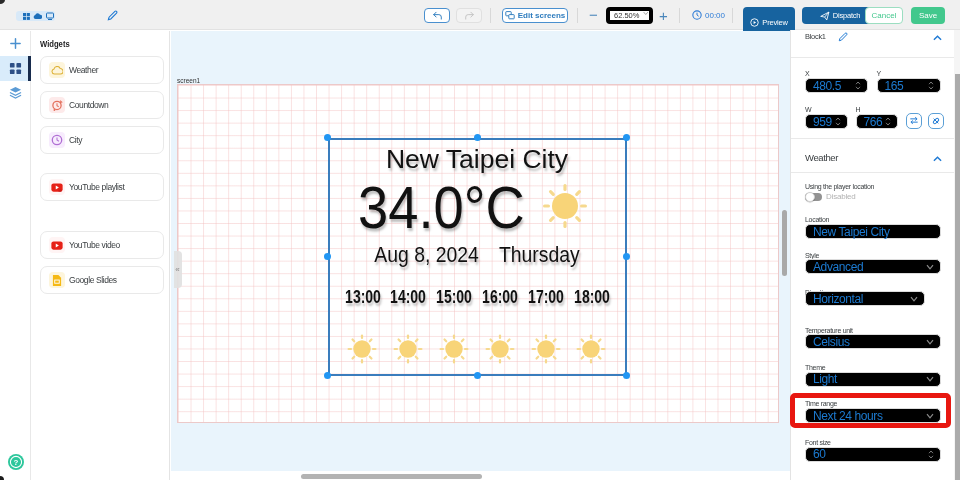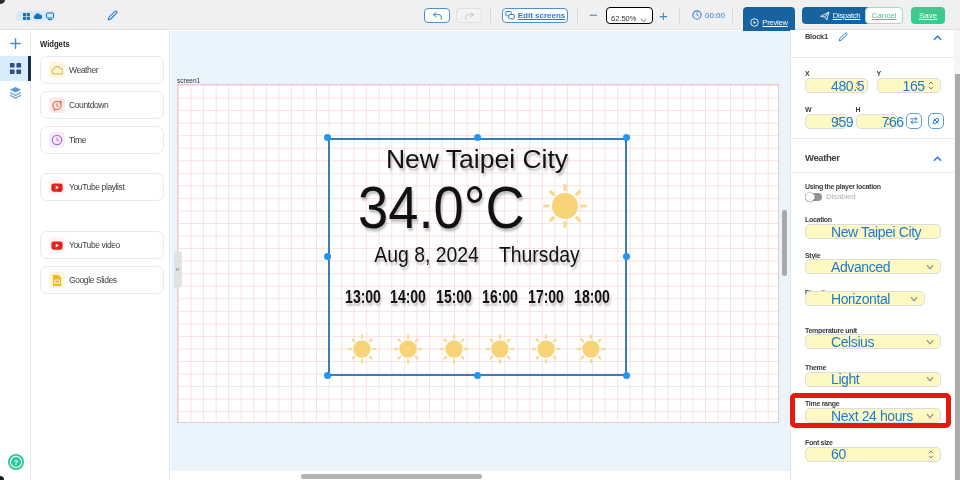--- a/index.html
+++ b/index.html
@@ -5,25 +5,25 @@
 * { margin:0; padding:0; box-sizing:border-box; }
 html,body { width:960px; height:480px; overflow:hidden; }
 body { font-family:"Liberation Sans", sans-serif; background:#fff; position:relative; }
 .abs { position:absolute; }
 
 
 #topbar { position:absolute; left:0; top:0; width:960px; height:30px; background:#f0f0f0; border-bottom:1px solid #e2e2e2; }
 .sep { position:absolute; top:8px; width:1px; height:15px; background:#d8d8d8; }
 #apps-pill { position:absolute; left:16px; top:11px; width:39px; height:10px; background:#d8e9f8; border-radius:3px; }
 #title { position:absolute; left:62px; top:10px; font-size:11.5px; font-weight:700; color:#95989d; letter-spacing:-0.7px;margin-top:28px; }
-.tbtn { position:absolute; top:8px; height:15px; border-radius:4px; display:flex; align-items:center; justify-content:center;text-decoration:underline; }
+.tbtn { position:absolute; top:8px; height:15px; border-radius:4px; display:flex; align-items:center; justify-content:center; }
 #undo { left:424px; width:26px; background:#fff; border:1px solid #4a90cf; }
 #redo { left:456px; width:26px; background:#f3f3f3; border:1px solid #e0e0e0; }
 #editscr { left:502px; width:66px; white-space:nowrap; background:#fff; border:1px solid #4a90cf; color:#2e7cbe; font-size:8px; font-weight:600; gap:3px; }
-#zoombox { position:absolute; left:606px; top:7px; width:47px; height:17px; background:#fff; border:1px solid #000000; border-radius:4px; font-size:7.5px; color:#333; display:flex; align-items:flex-end; padding-left:4px; }
+#zoombox { position:absolute; left:606px; top:7px; width:47px; height:17px; background:#fff; border:4px solid #000000; border-radius:4px; font-size:7.5px; color:#333; display:flex; align-items:flex-start; padding-left:4px; }
 #minus { position:absolute; left:588px; top:9px; width:11px; height:13px; color:#4a86bb; font-size:15px; line-height:12px; text-align:center; }
 #plus { position:absolute; left:658px; top:9px; width:11px; height:13px; color:#4a86bb; font-size:15px; line-height:13px; text-align:center; }
 #timebox { position:absolute; left:692px; top:10px; display:flex; align-items:center; gap:3px; color:#2e7cd6; font-size:8px; }
 .bluebtn { background:#17639f; color:#fff; font-size:7.5px; font-weight:500; gap:3px; letter-spacing:-0.2px; }
 #preview { left:743px; top:7px; width:52px; height:31px; }
 #dispatch { left:802px; top:7px; width:76px; height:17px; }
 #cancel { left:865px; top:7px; width:38px; height:17px; background:#fff; border:1px solid #9bdec1; color:#44c88e; font-size:8px; }
 #save { left:911px; top:7px; width:34px; height:17px; background:#42c88d; color:#fff; font-size:8px; }
 #corner-tl { position:absolute; left:0; top:0; width:5px; height:4px; background:#2a2a2a; border-bottom-right-radius:6px 5px; }
 #corner-bl { position:absolute; left:0; top:476px; width:3.5px; height:4px; background:#1c1c1c; border-top-right-radius:4px 4px; }
@@ -56,22 +56,22 @@
 .wtxt { position:absolute; color:#111; white-space:nowrap; text-shadow:1.5px 2.5px 2.5px rgba(0,0,0,0.25); }
 #wt-city { top:113.3px; left:0; width:612px; text-align:center; font-size:26.5px; }
 #wt-temp { top:142px; left:187px; font-size:60px; transform:scaleX(0.905); transform-origin:left top; }
 #wt-date { top:210.5px; left:0; width:612px; display:flex; justify-content:center; gap:23px; font-size:22px; transform:scaleX(0.88); }
 .wt-time { position:absolute; top:255.7px; font-size:17.5px; font-weight:700; transform:translateX(-50%) scaleX(0.8); }
 .wt-sun { position:absolute; top:303px; transform:translateX(-50%); }
 
 
 #rpanel { position:absolute; left:790px; top:30px; width:170px; height:450px; background:#fff; border-left:1px solid #e3e3e3; }
 .rp-div { position:absolute; left:0; width:164px; height:1px; background:#e9e9e9; }
-.rp-label { position:absolute; left:14px; font-size:7px; font-weight:700; color:#3c4043; letter-spacing:-0.3px; line-height:1; }
-.rp-input { position:absolute; background:#fef9c3; border:1px solid #dcdcdc; border-radius:5px; display:flex; align-items:center; padding-left:25px; font-size:14px; color:#1c7ad0; letter-spacing:-0.4px; }
+.rp-label { position:absolute; left:14px; font-size:7px; font-weight:400; color:#3c4043; letter-spacing:-0.3px; line-height:1; }
+.rp-input { position:absolute; background:#000000; border:1px solid #dcdcdc; border-radius:5px; display:flex; align-items:center; padding-left:7px; font-size:12px; color:#1c7ad0; letter-spacing:-0.4px; }
 .spin { position:absolute; right:6px; }
 #rp-scroll-track { position:absolute; right:0; top:0; width:6px; height:450px; background:#f5f5f5; }
 #rp-scroll { position:absolute; right:0; top:44px; width:5.5px; height:406px; background:#ababab; }
 #redbox { position:absolute; left:-1px; top:363px; width:161px; height:35px; border:5px solid #e81710; border-radius:5px; z-index:5; }
 #helpbtn { position:absolute; left:8px; top:454px; width:16px; height:16px; border-radius:50%; background:#2dc79c; display:flex; align-items:center; justify-content:center; }
 .toggle { position:absolute; width:17px; height:8px; background:#939393; border-radius:5px; }
 .toggle .knob { position:absolute; left:0px; top:-1px; width:10px; height:10px; border-radius:50%; background:#fff; border:1px solid #d0d0d0; box-shadow:0 0.5px 1px rgba(0,0,0,0.3); }
 </style>
 </head>
 <body>
@@ -174,21 +174,21 @@
       </div>
       <span>Countdown</span>
     </div>
   <div class="wcard" style="top:95px">
       <div class="wicon" style="background:#f7ecfd">
         <svg width="12" height="12" viewBox="0 0 14 14">
           <circle cx="7" cy="7" r="5.5" fill="none" stroke="#b06fd4" stroke-width="1.5"></circle>
           <path d="M7 4 v3 l2.2 1.4" fill="none" stroke="#b06fd4" stroke-width="1.2"></path>
         </svg>
       </div>
-      <span>Time</span>
+      <span>City</span>
     </div>
   <div class="wcard" style="top:142px">
       <div class="wicon" style="background:#fff4f4">
         <svg width="12" height="9" viewBox="0 0 16 12">
           <rect x="0.5" y="0.5" width="15" height="11" rx="2.8" fill="#e62117"></rect>
           <path d="M6.3 3.4 L10.5 6 L6.3 8.6 Z" fill="#fff"></path>
           <path d="M10 9.5 h4 M10 11 h4" stroke="#b71c1c" stroke-width="1"></path>
         </svg>
       </div>
       <span>YouTube playlist</span>

